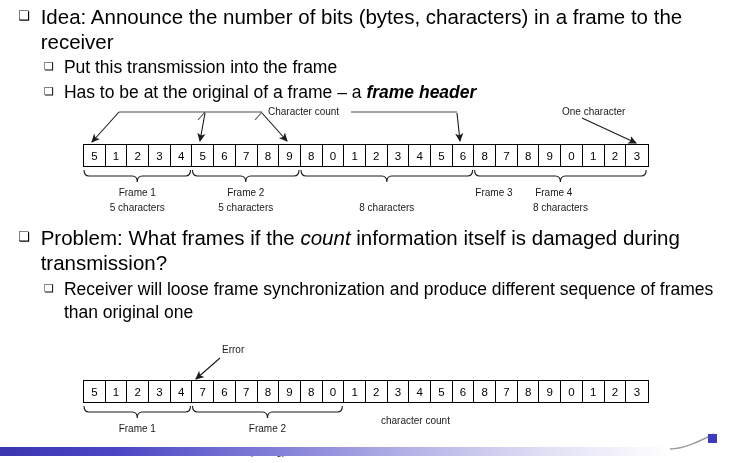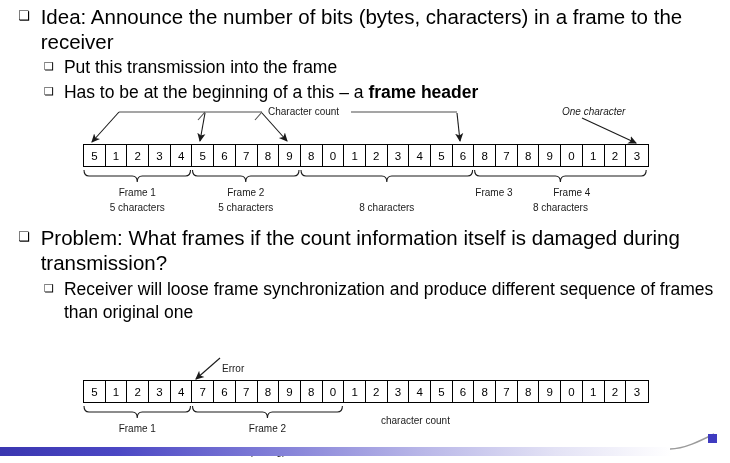--- a/index.html
+++ b/index.html
@@ -21,22 +21,22 @@
     line-height:1;
     color:#000;
   }
   .bullet .btext{flex:1 1 auto;}
 
   .lvl1{font-size:20.5px;line-height:25px;}
   .lvl1 .marker{font-size:13px;padding-top:5px;margin-right:11px;}
   .lvl2{font-size:17.5px;line-height:23px;}
   .lvl2 .marker{font-size:11px;padding-top:5px;margin-right:10px;}
 
-  .ital{}
-  .bolditalic{font-weight:bold;}
+  .ital{font-style:italic;}
+  .bolditalic{font-weight:bold;font-style:italic;}
 
   
   .figure{position:absolute;}
   .figtext{
     position:absolute;
     font-family:"Liberation Sans", sans-serif;
     font-size:10px;
     line-height:13px;
     color:#1a1a1a;
     white-space:nowrap;
@@ -83,28 +83,28 @@
     <span class="btext">Idea: Announce the number of bits (bytes, characters) in a frame to the receiver</span>
   </div>
 
   <div class="bullet lvl2" style="left:44px;top:56px;width:660px;">
     <span class="marker">❏</span>
     <span class="btext">Put this transmission into the frame</span>
   </div>
 
   <div class="bullet lvl2" style="left:44px;top:81px;width:660px;">
     <span class="marker">❏</span>
-    <span class="btext"><span>Has to be at the beginning of a this – a </span><span class="bolditalic">frame header</span></span>
+    <span class="btext"><span>Has to be at the original of a frame – a </span><span class="bolditalic">frame header</span></span>
   </div>
 
   <div class="figure" style="left:0;top:0;width:730px;height:220px;">
 
     <div class="figtext" style="left:268px;top:105px;">Character count</div>
 
-    <div class="figtext" style="left:562px;top:105px;font-style:italic;">One character</div>
+    <div class="figtext" style="left:562px;top:105px;">One character</div>
 
     <svg class="ov" width="730" height="220">
       <defs>
         <marker id="ar1" markerWidth="9" markerHeight="9" refX="7" refY="4.2" orient="auto">
           <path d="M0,0.5 L8,4.2 L0,7.9 L2,4.2 z" fill="#1a1a1a"></path>
         </marker>
       </defs>
       <g stroke="#4d4d4d" stroke-width="1.1" fill="none">
 
         <path d="M119,112 L262,112"></path>
@@ -165,38 +165,38 @@
         <path d="M301,170 q0,6 5,6 L381.79999999999995,176 q5,0 5,6 q0,-6 5,-6 L467.59999999999997,176 q5,0 5,-6" stroke="#1a1a1a" stroke-width="1.1" fill="none"></path>
         <path d="M474.59999999999997,170 q0,6 5,6 L555.4,176 q5,0 5,6 q0,-6 5,-6 L641.1999999999999,176 q5,0 5,-6" stroke="#1a1a1a" stroke-width="1.1" fill="none"></path>
       </svg>
     <div id="f1labels">
         <div class="figtext c" style="left: 44px; top: 186px; width: 186.5px;">Frame 1</div>
         <div class="figtext c" style="left: 44px; top: 201px; width: 186.5px;">5 characters</div>
         <div class="figtext c" style="left: 152.5px; top: 186px; width: 186.5px;">Frame 2</div>
         <div class="figtext c" style="left: 152.5px; top: 201px; width: 186.5px;">5 characters</div>
         <div class="figtext c" style="left: 261px; top: 186px; width: 251.6px; text-align: right;">Frame 3</div>
         <div class="figtext c" style="left: 261px; top: 201px; width: 251.6px;">8 characters</div>
-        <div class="figtext c" style="left: 446px; top: 186px; width: 251.6px;">Frame 4</div>
+        <div class="figtext c" style="left: 428px; top: 186px; width: 251.6px;">Frame 4</div>
         <div class="figtext c" style="left: 434.6px; top: 201px; width: 251.6px;">8 characters</div>
       </div>
   </div>
 
   <div class="bullet lvl1" style="left:18px;top:225px;width:690px;">
     <span class="marker">❏</span>
     <span class="btext"><span>Problem: What frames if the </span><span class="ital">count</span><span> information itself is damaged during transmission?</span></span>
   </div>
 
   <div class="bullet lvl2" style="left:44px;top:278px;width:686px;">
     <span class="marker">❏</span>
     <span class="btext">Receiver will loose frame synchronization and produce different sequence of frames than original one</span>
   </div>
 
   <div class="figure" style="left:0;top:335px;width:730px;height:128px;">
 
-    <div class="figtext" style="left:222px;top:8px;margin-top:19px;">Error</div>
+    <div class="figtext" style="left:222px;top:8px;">Error</div>
 
     <div class="figtext" style="left:381px;top:52px;">Now a</div>
     <div class="figtext" style="left:381px;top:79px;">character count</div>
 
     <svg class="ov" width="730" height="128">
       <defs>
         <marker id="ar2" markerWidth="9" markerHeight="9" refX="7" refY="4.2" orient="auto">
           <path d="M0,0.5 L8,4.2 L0,7.9 L2,4.2 z" fill="#1a1a1a"></path>
         </marker>
       </defs>

